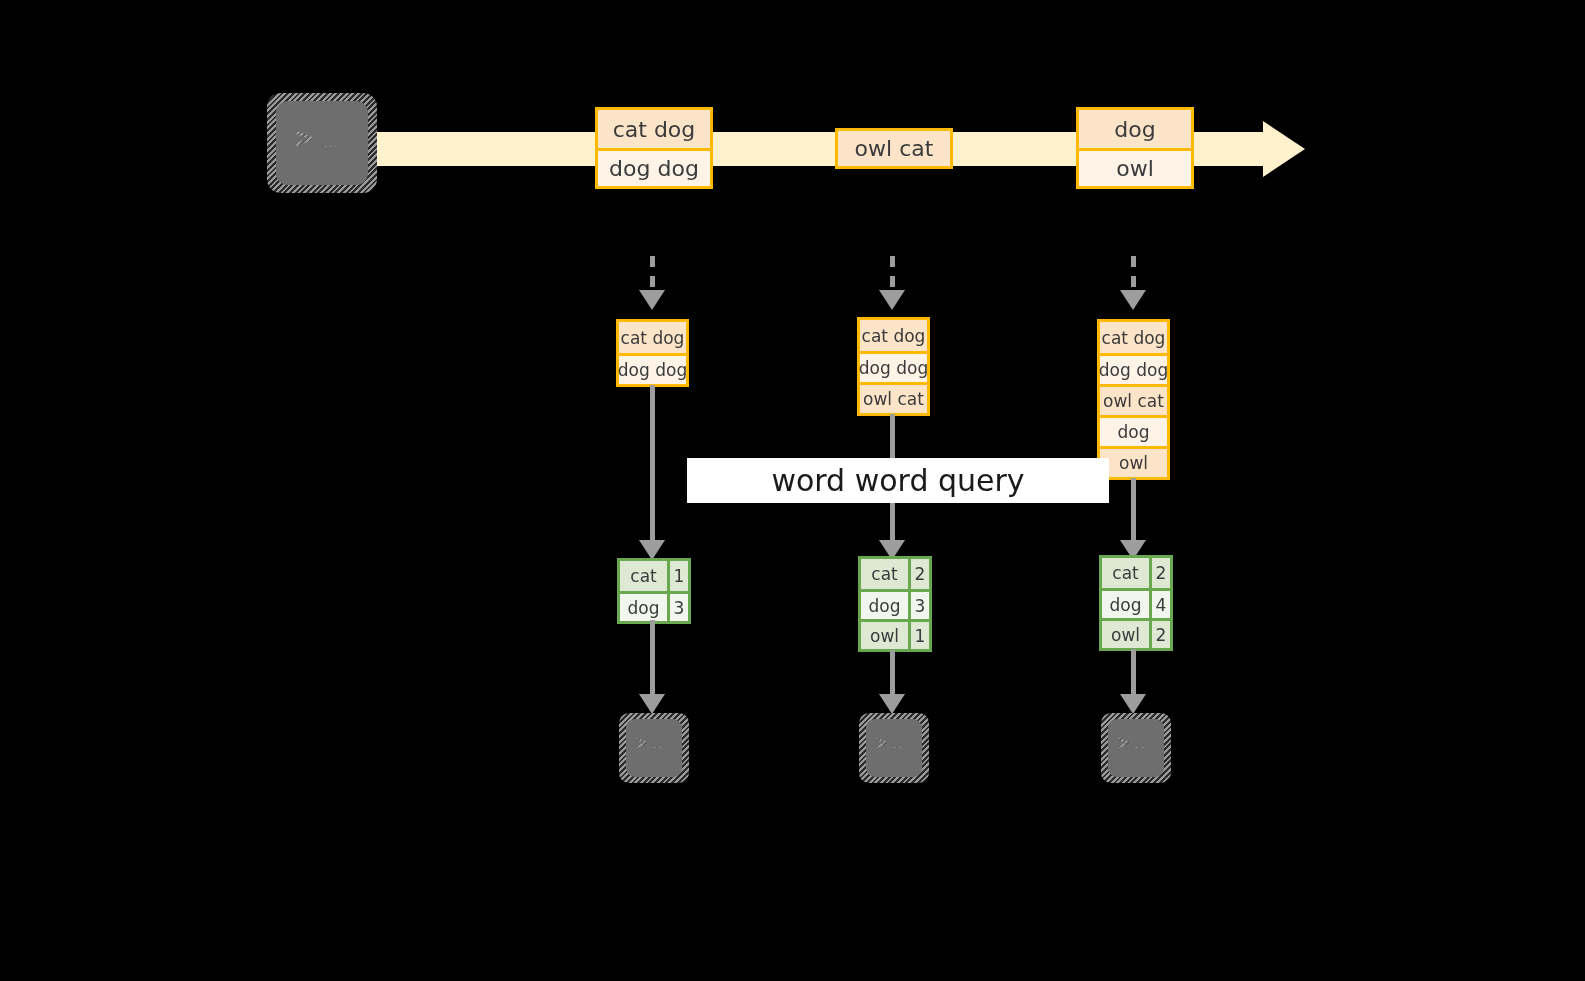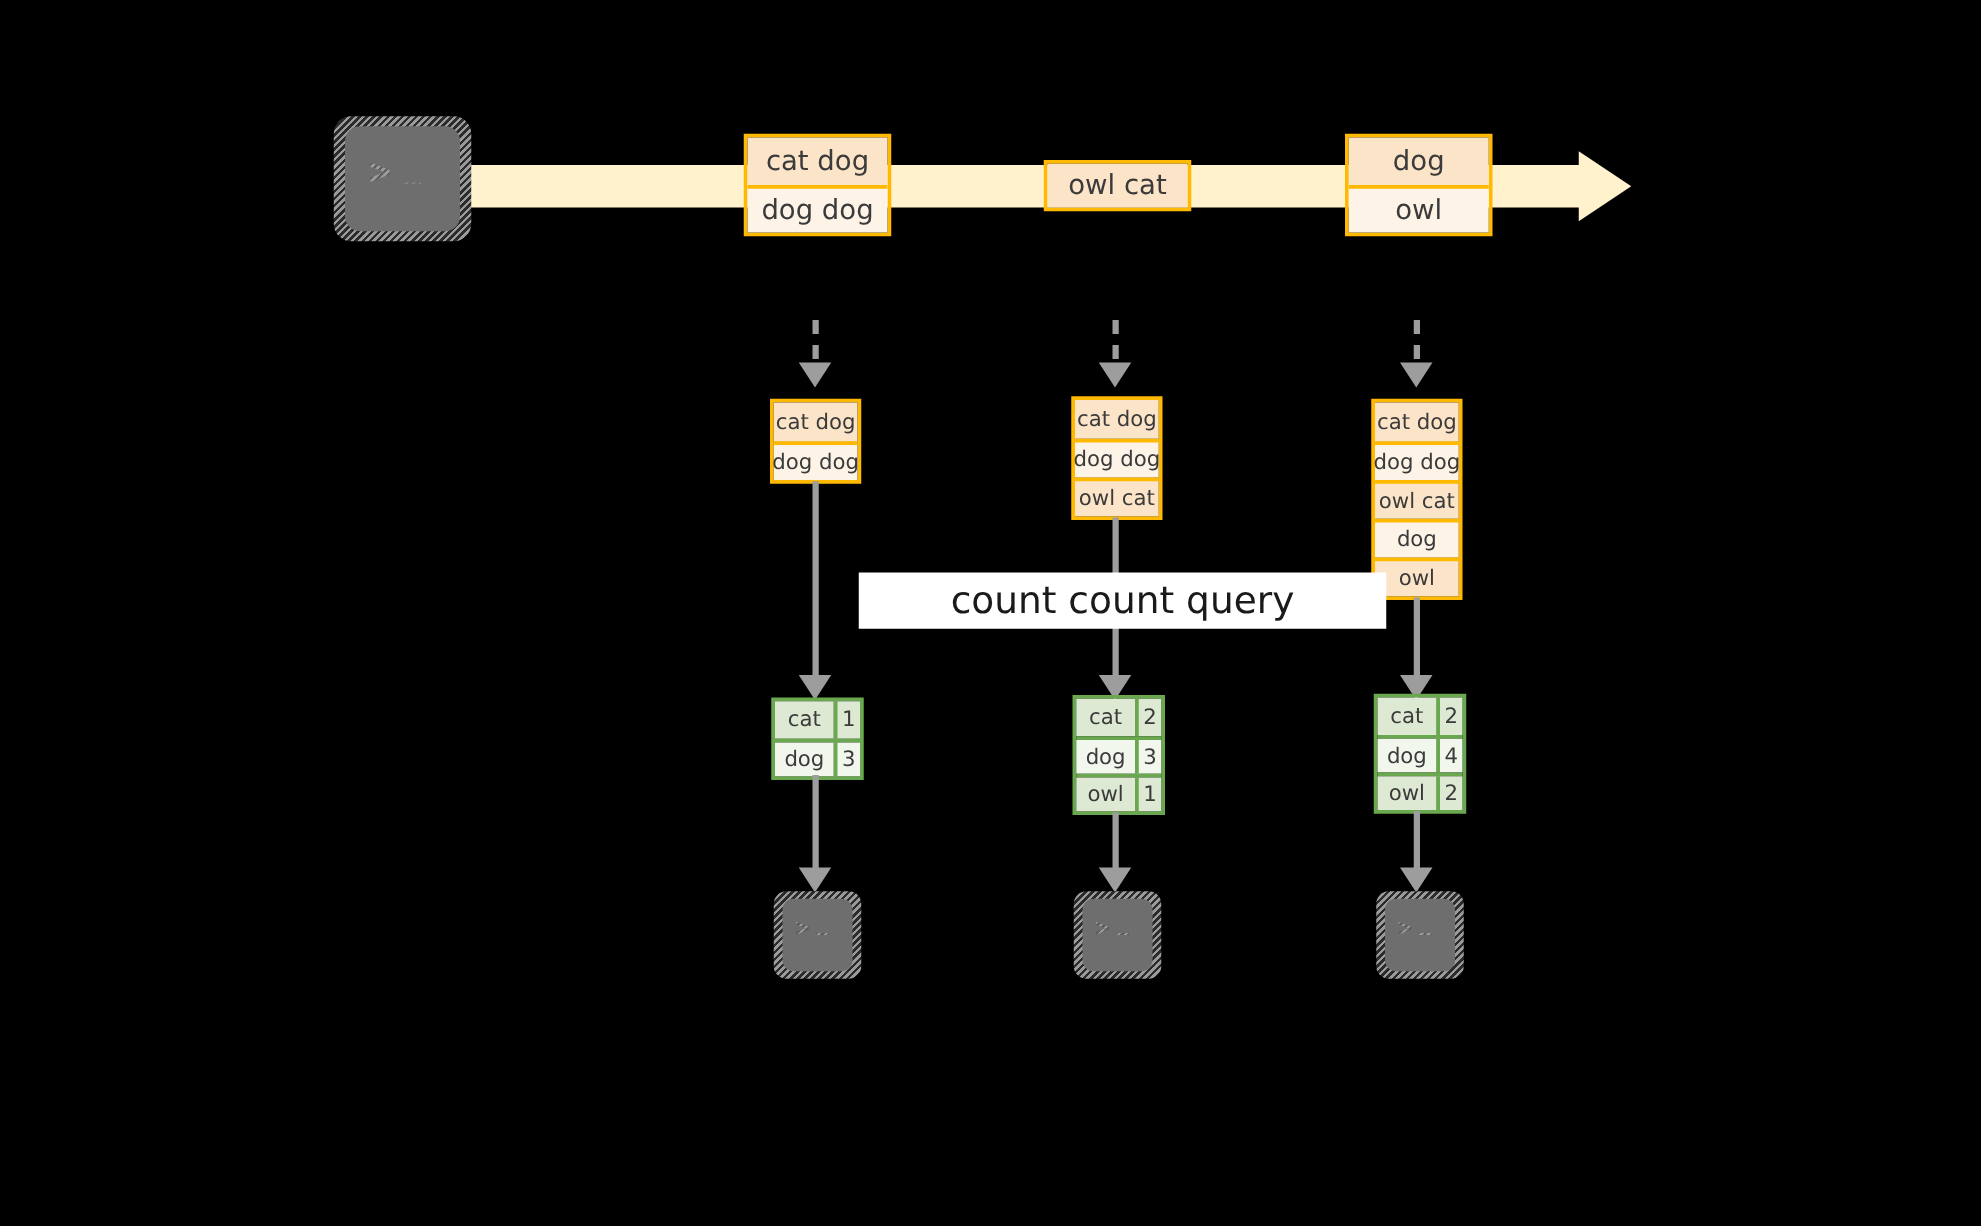--- a/index.html
+++ b/index.html
@@ -146,21 +146,21 @@
   <div class="vline" style="left:650px;top:385px;height:160px;"></div>
   <div class="vhead" style="left:639px;top:540px;"></div>
 
   <div class="vline" style="left:890px;top:414px;height:131px;"></div>
   <div class="vhead" style="left:879px;top:540px;"></div>
 
   <div class="vline" style="left:1131px;top:478px;height:67px;"></div>
   <div class="vhead" style="left:1120px;top:540px;"></div>
 
   <div class="banner" style="left:687px;top:458px;width:422px;height:45px;">
-    <span style="font-size:30px;">count count query</span>
+    <span style="font-size:30px;">word word query</span>
   </div>
 
   <div class="rtable" style="left:617px;top:558px;width:74px;">
     <div class="rrow tintA">
       <div class="rcell word">cat</div>
       <div class="rcell count">1</div>
     </div>
     <div class="rrow tintB">
       <div class="rcell word">dog</div>
       <div class="rcell count">3</div>

